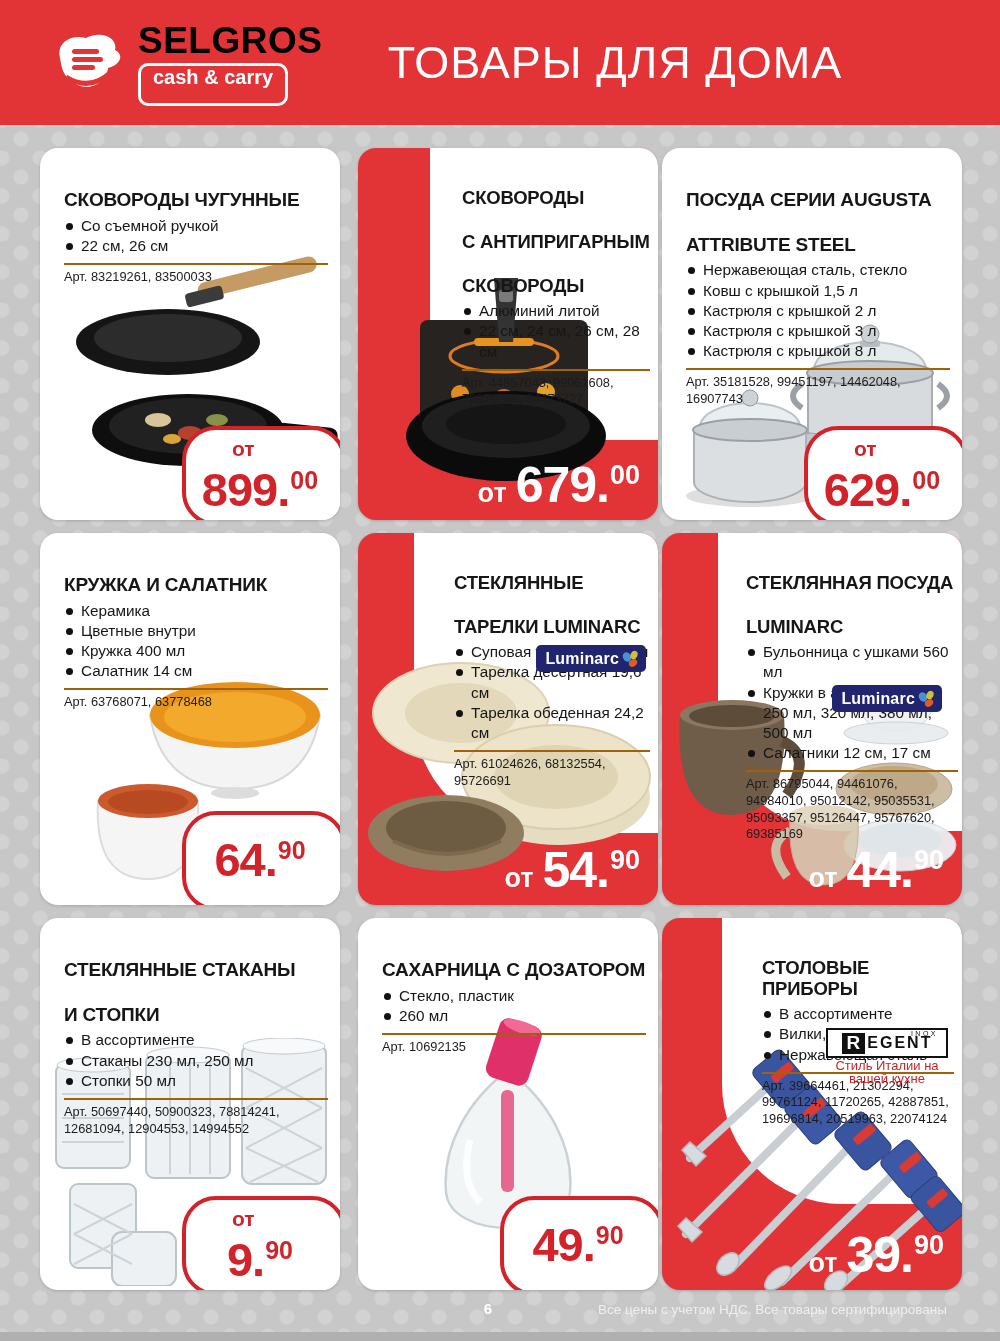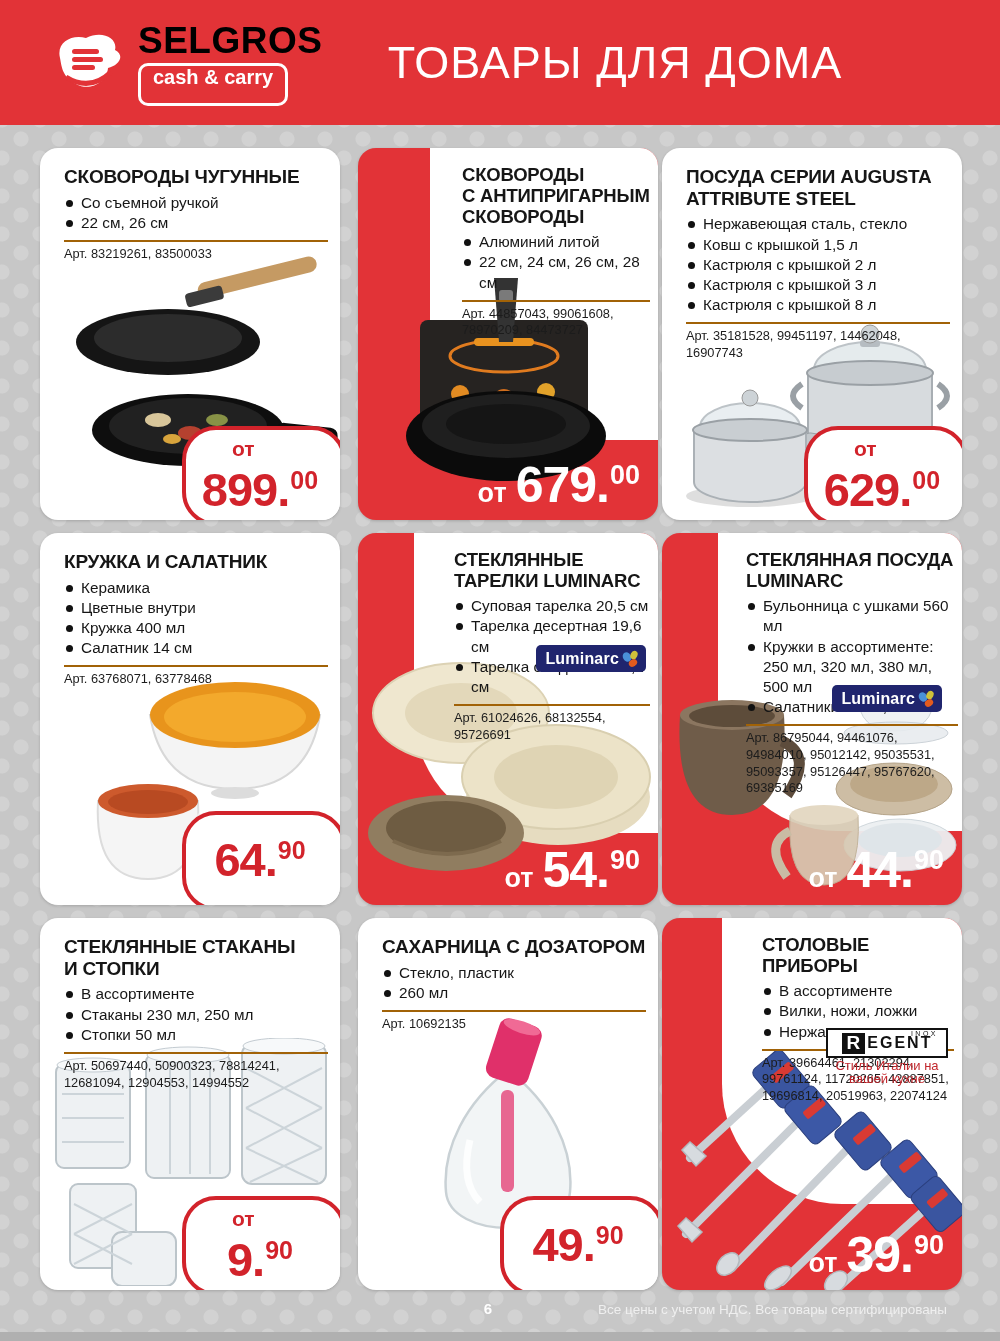--- a/index.html
+++ b/index.html
@@ -29,21 +29,21 @@
     color:#fff;font-size:45px;font-weight:400;letter-spacing:1px;white-space:nowrap;}
   
   .card{position:absolute;width:300px;height:372px;background:#fff;border-radius:18px;
     overflow:hidden;box-shadow:0 1px 3px rgba(0,0,0,.18);}
   .card.red{background:var(--red);}
   .white-shape{position:absolute;top:0;right:0;left:62px;bottom:78px;background:#fff;
     border-radius:0 14px 0 120px;}
   .info{position:absolute;top:18px;left:24px;right:12px;z-index:3;}
   .card.red .info{left:100px;right:8px;top:16px;}
   .title{margin-bottom:5px;}
-  .title .tl{display:block;font-size:19px;font-weight:bold;color:#161616;line-height:1.14;letter-spacing:-.2px;}
+  .title .tl{display:block;font-size:19px;font-weight:bold;color:#161616;line-height:1.14;letter-spacing:-.2px;margin-top:23px;}
   .card.red .title .tl{font-size:18.5px;}
   .bullets{list-style:none;}
   .bullets li{position:relative;padding-left:17px;font-size:15.3px;line-height:1.32;color:#161616;}
   .bullets li::before{content:"";position:absolute;left:2px;top:7px;width:7px;height:7px;border-radius:50%;background:#111;}
   .art{margin-top:7px;padding-top:4px;border-top:2px solid #a16207;
     font-size:12.8px;line-height:1.3;color:#1c1c1c;}
   .art-img{position:absolute;z-index:1;}
   
   .bubble{position:absolute;right:-6px;bottom:-6px;width:164px;height:100px;background:#fff;
     border:4px solid var(--price-red);border-radius:34px 34px 26px 34px;z-index:4;}

